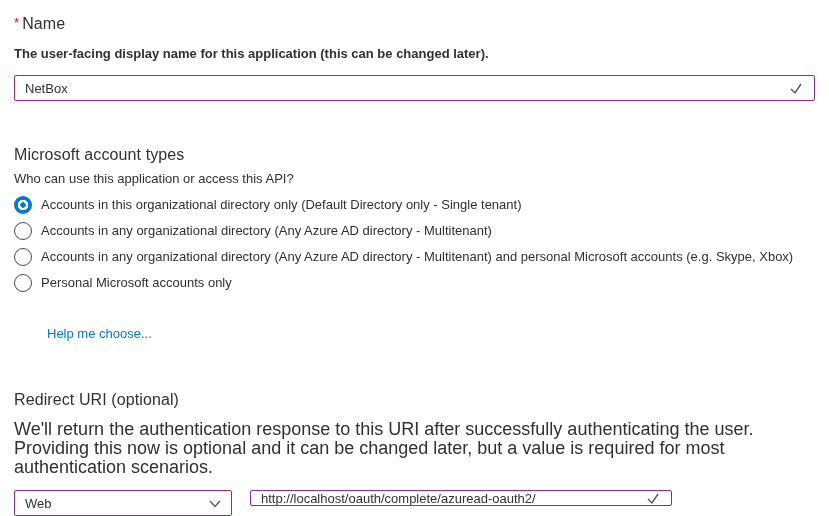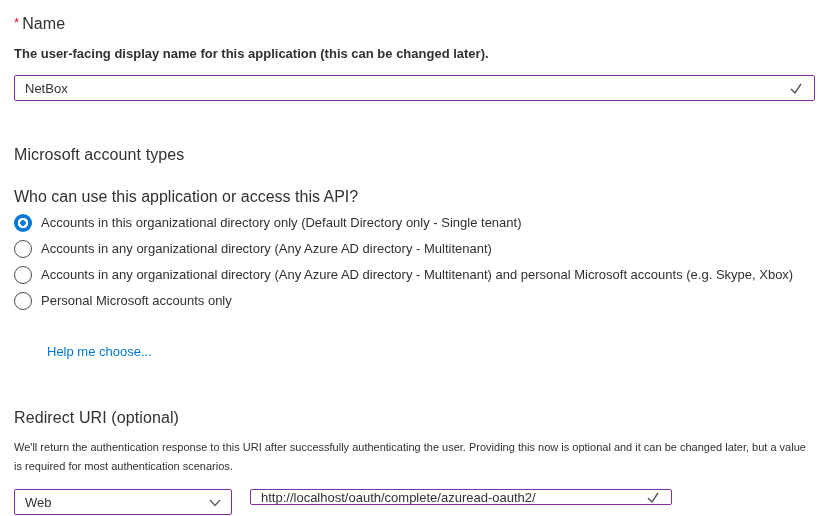--- a/index.html
+++ b/index.html
@@ -47,21 +47,21 @@
     font-family: "Liberation Sans", "DejaVu Sans", sans-serif;
     font-size: 13px;
     color: #323130;
     padding: 0 10px;
     background: transparent;
     height: 100%;
   }
   .valid-check { flex: 0 0 auto; margin-right: 10px; display: flex; align-items: center; }
 
   .section-account { margin-top: 43px; }
-  .question { font-size: 16px; line-height: 17px; margin-top: 23px; color: #323130; }
+  .question { font-size: 13px; line-height: 17px; margin-top: 5px; color: #323130; }
 
   .radio-group { margin-top: 9px; }
   .radio-row {
     display: flex;
     align-items: center;
     height: 17px;
     margin-bottom: 9px;
     cursor: pointer;
   }
   .radio-dot {
@@ -83,21 +83,21 @@
     margin-top: 26px;
     font-size: 13px;
     color: #0078d4;
     text-decoration: none;
     cursor: pointer;
     margin-left: 33px;
   }
 
   .section-redirect { margin-top: 47px; }
   .redirect-desc {
-    font-size: 11px;
+    font-size: 18px;
     line-height: 19px;
     margin-top: 10px;
     max-width: 800px;
     color: #323130;
   }
 
   .uri-row { margin-top: 13px; display: flex; gap: 18px; }
   .platform-select {
     width: 218px; height: 26px;
     border: 1px solid #8a2da5;

